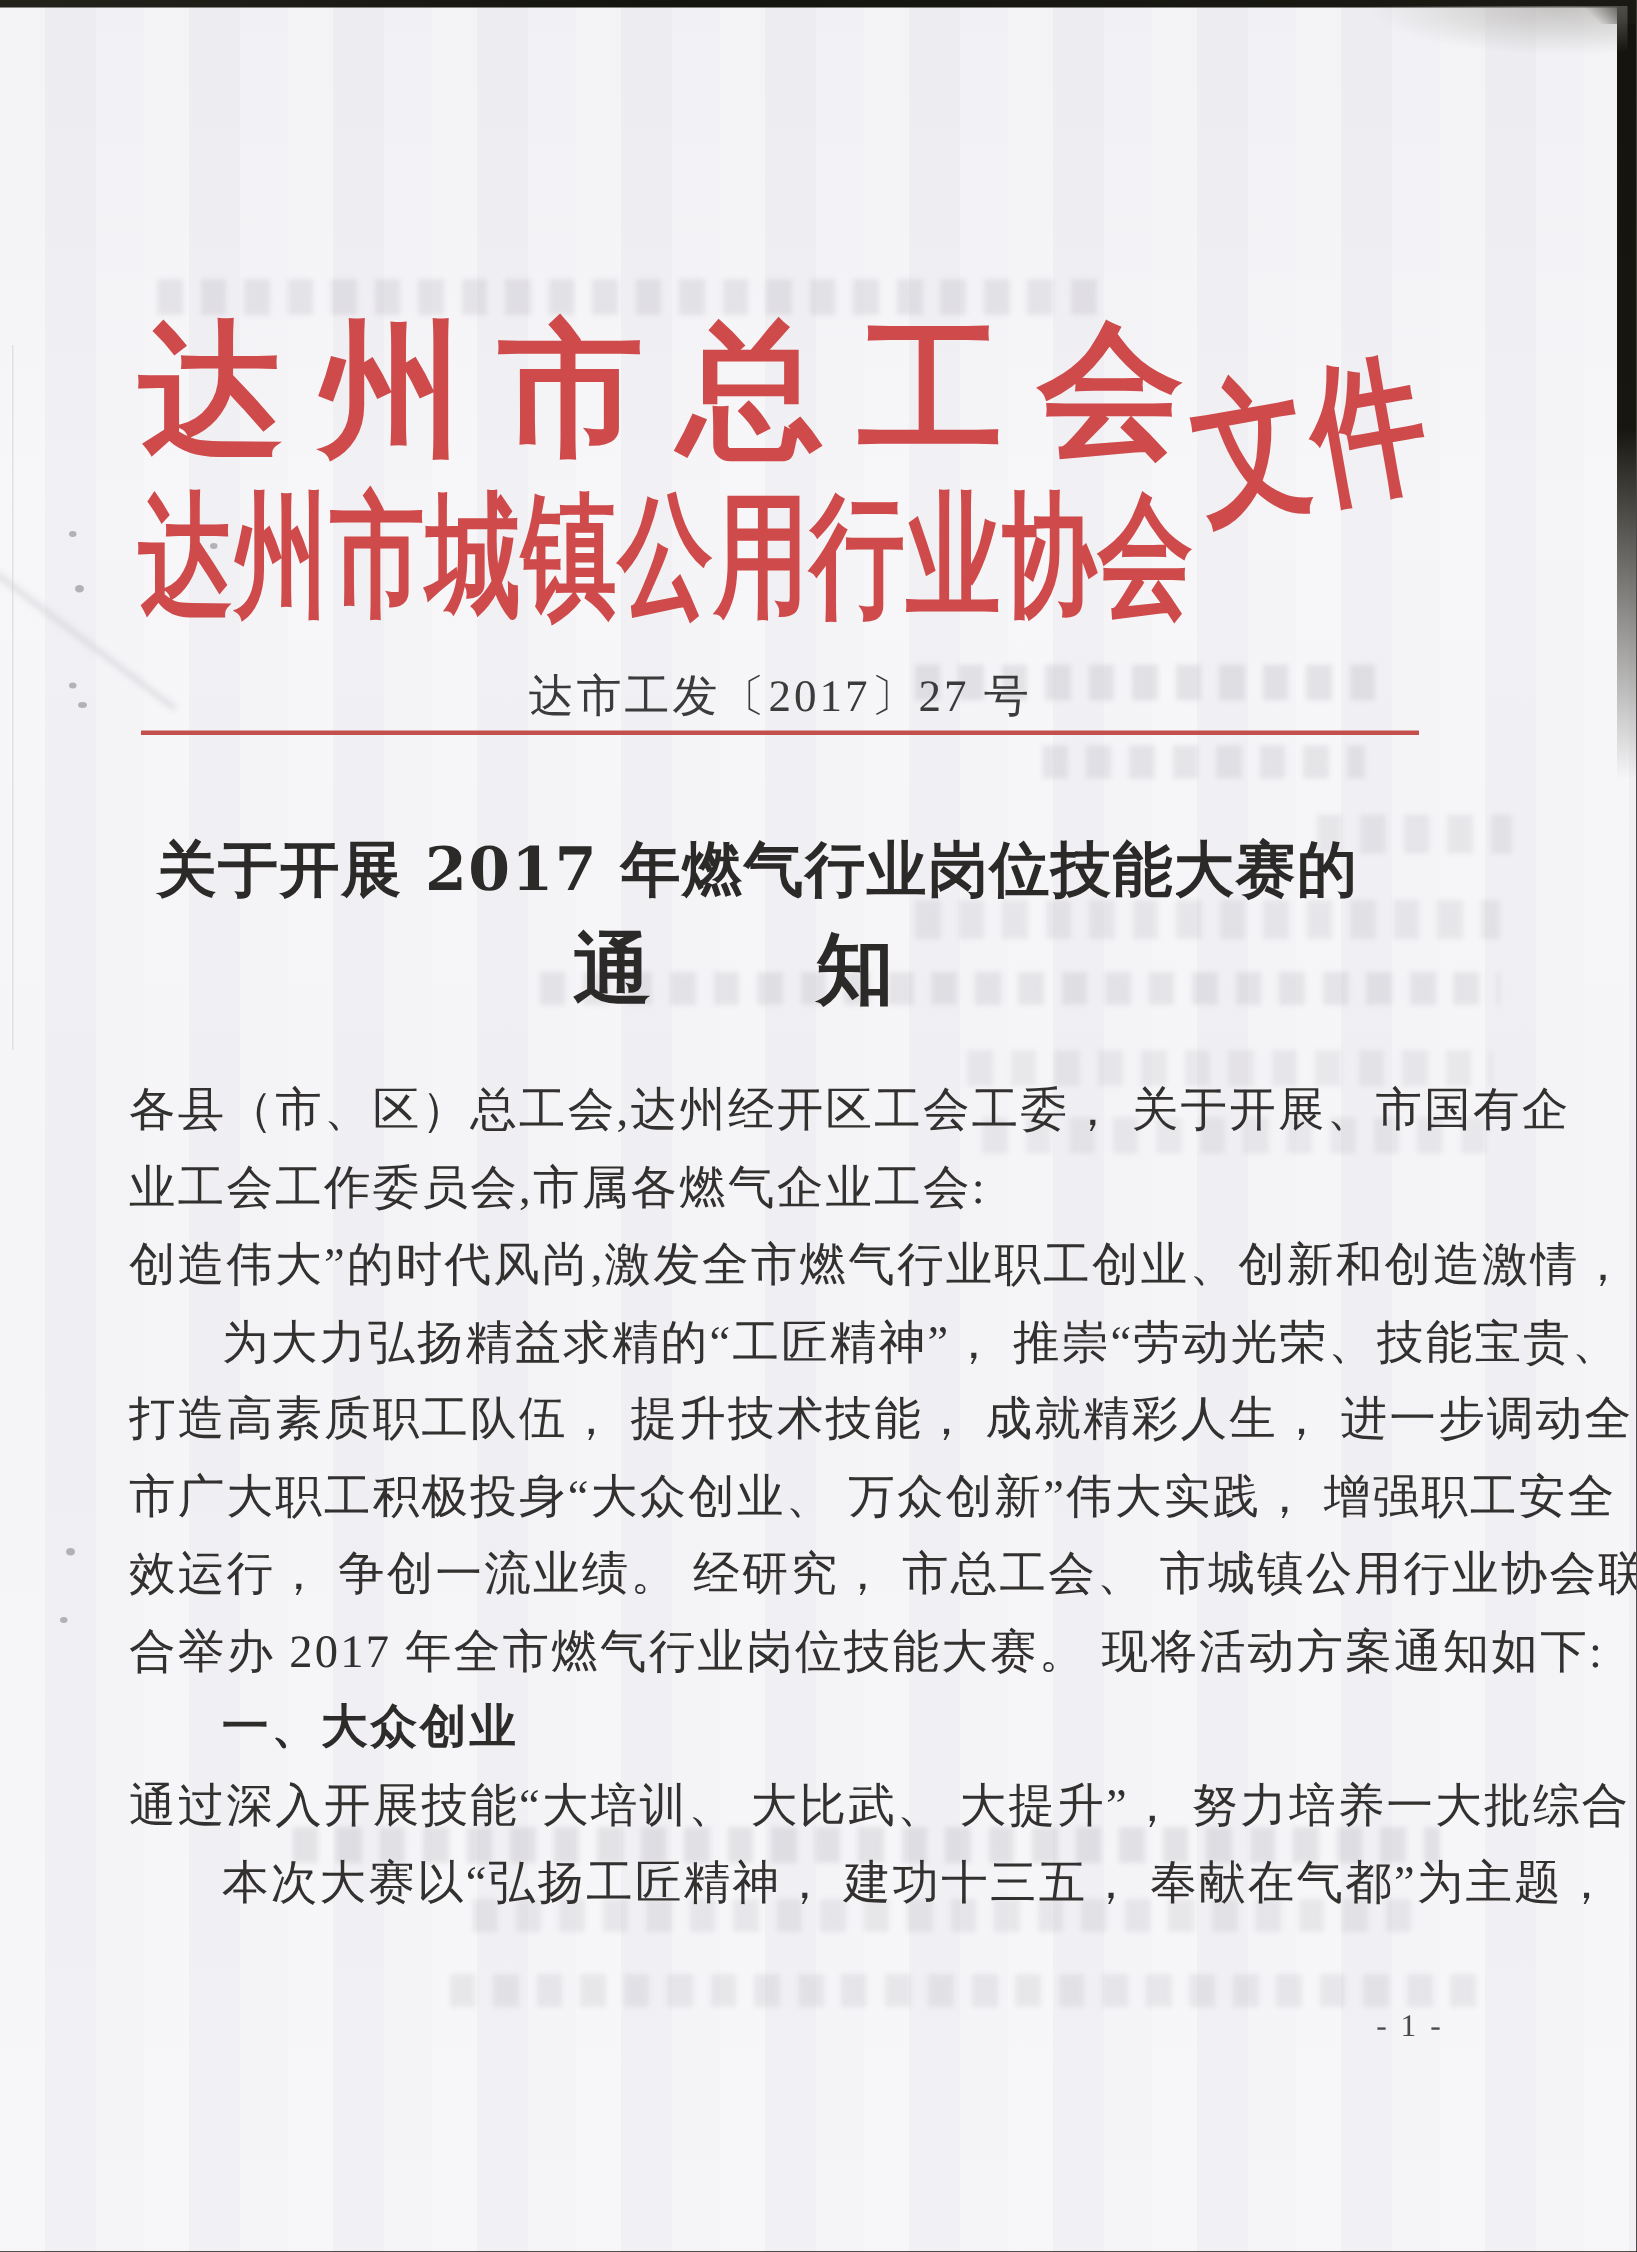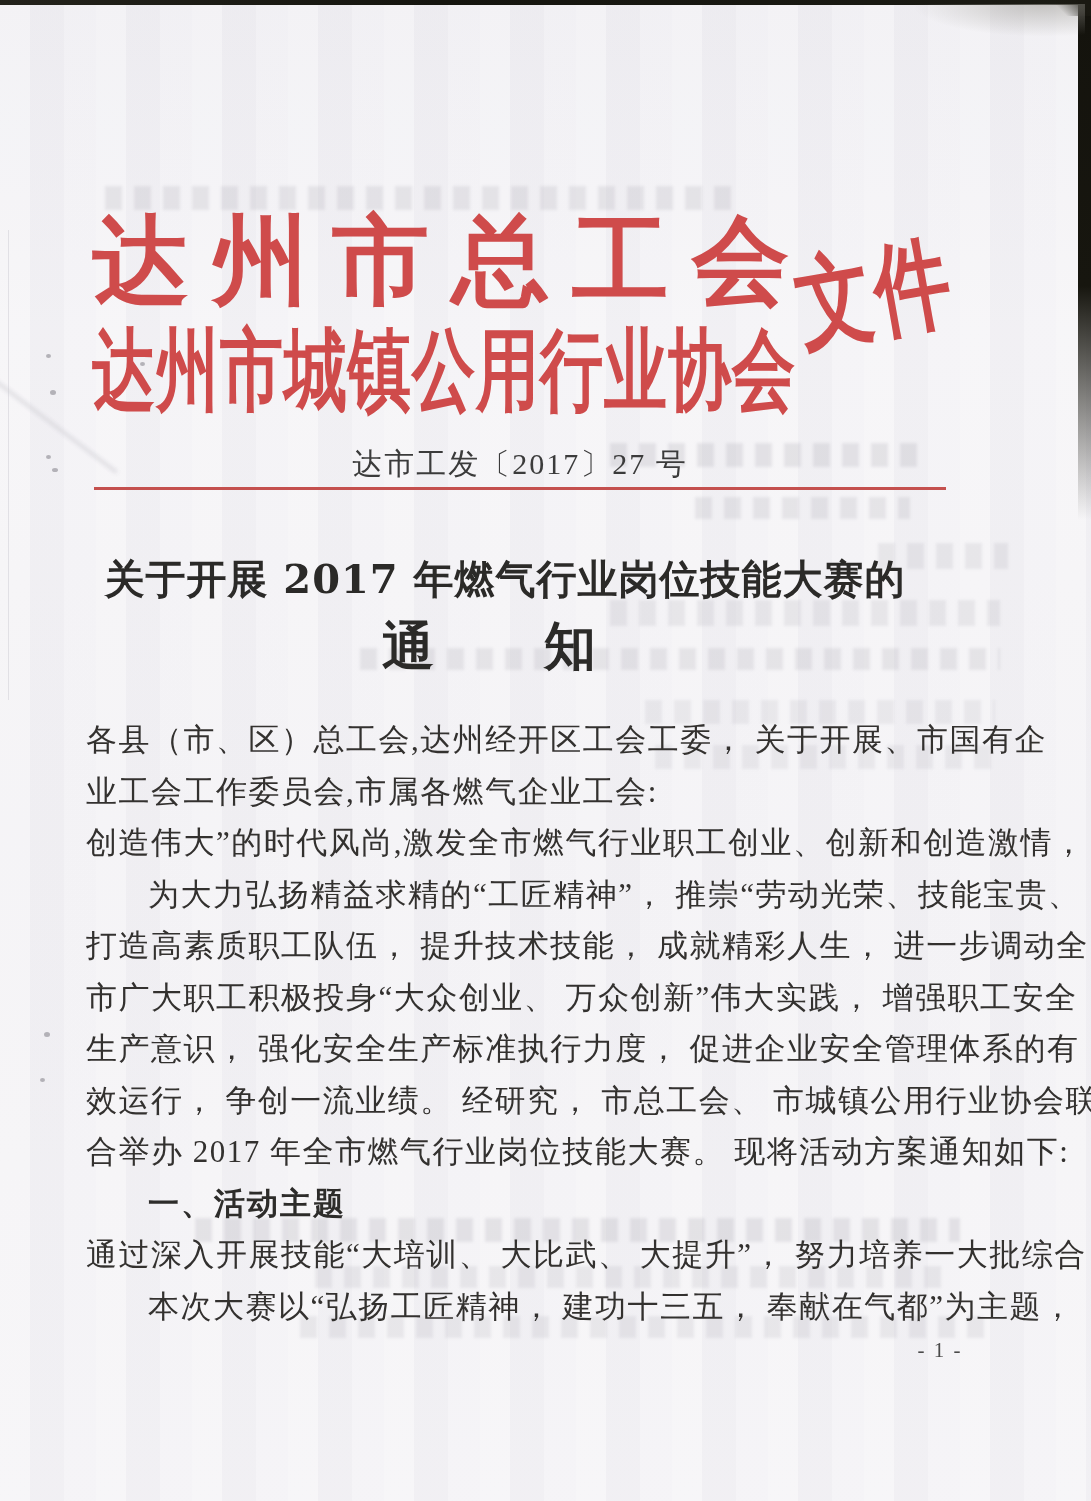--- a/index.html
+++ b/index.html
@@ -143,23 +143,22 @@
   <div class="title1">关于开展 2017 年燃气行业岗位技能大赛的</div>
   <div class="title2">通　　知</div>
 
   <div class="body-text">
       <div class="bline">各县（市、区）总工会,达州经开区工会工委， 关于开展、市国有企</div>
       <div class="bline">业工会工作委员会,市属各燃气企业工会:</div>
       <div class="bline">创造伟大”的时代风尚,激发全市燃气行业职工创业、创新和创造激情，</div>
       <div class="bline indent">为大力弘扬精益求精的“工匠精神”， 推崇“劳动光荣、技能宝贵、</div>
       <div class="bline">打造高素质职工队伍， 提升技术技能， 成就精彩人生， 进一步调动全</div>
       <div class="bline">市广大职工积极投身“大众创业、 万众创新”伟大实践， 增强职工安全</div>
-      <div class="bline">生产意识， 强化安全生产标准执行力度， 促进企业安全管理体系的有</div>
       <div class="bline">效运行， 争创一流业绩。 经研究， 市总工会、 市城镇公用行业协会联</div>
       <div class="bline">合举办 2017 年全市燃气行业岗位技能大赛。 现将活动方案通知如下:</div>
-      <div class="bline indent heading">一、活动主题</div>
+      <div class="bline indent heading">一、大众创业</div>
       <div class="bline">通过深入开展技能“大培训、 大比武、 大提升”， 努力培养一大批综合</div>
       <div class="bline indent">本次大赛以“弘扬工匠精神， 建功十三五， 奉献在气都”为主题，</div>
     </div>
 
   <div class="page-number">- 1 -</div>
 
 </div>
 
 </body></html>

